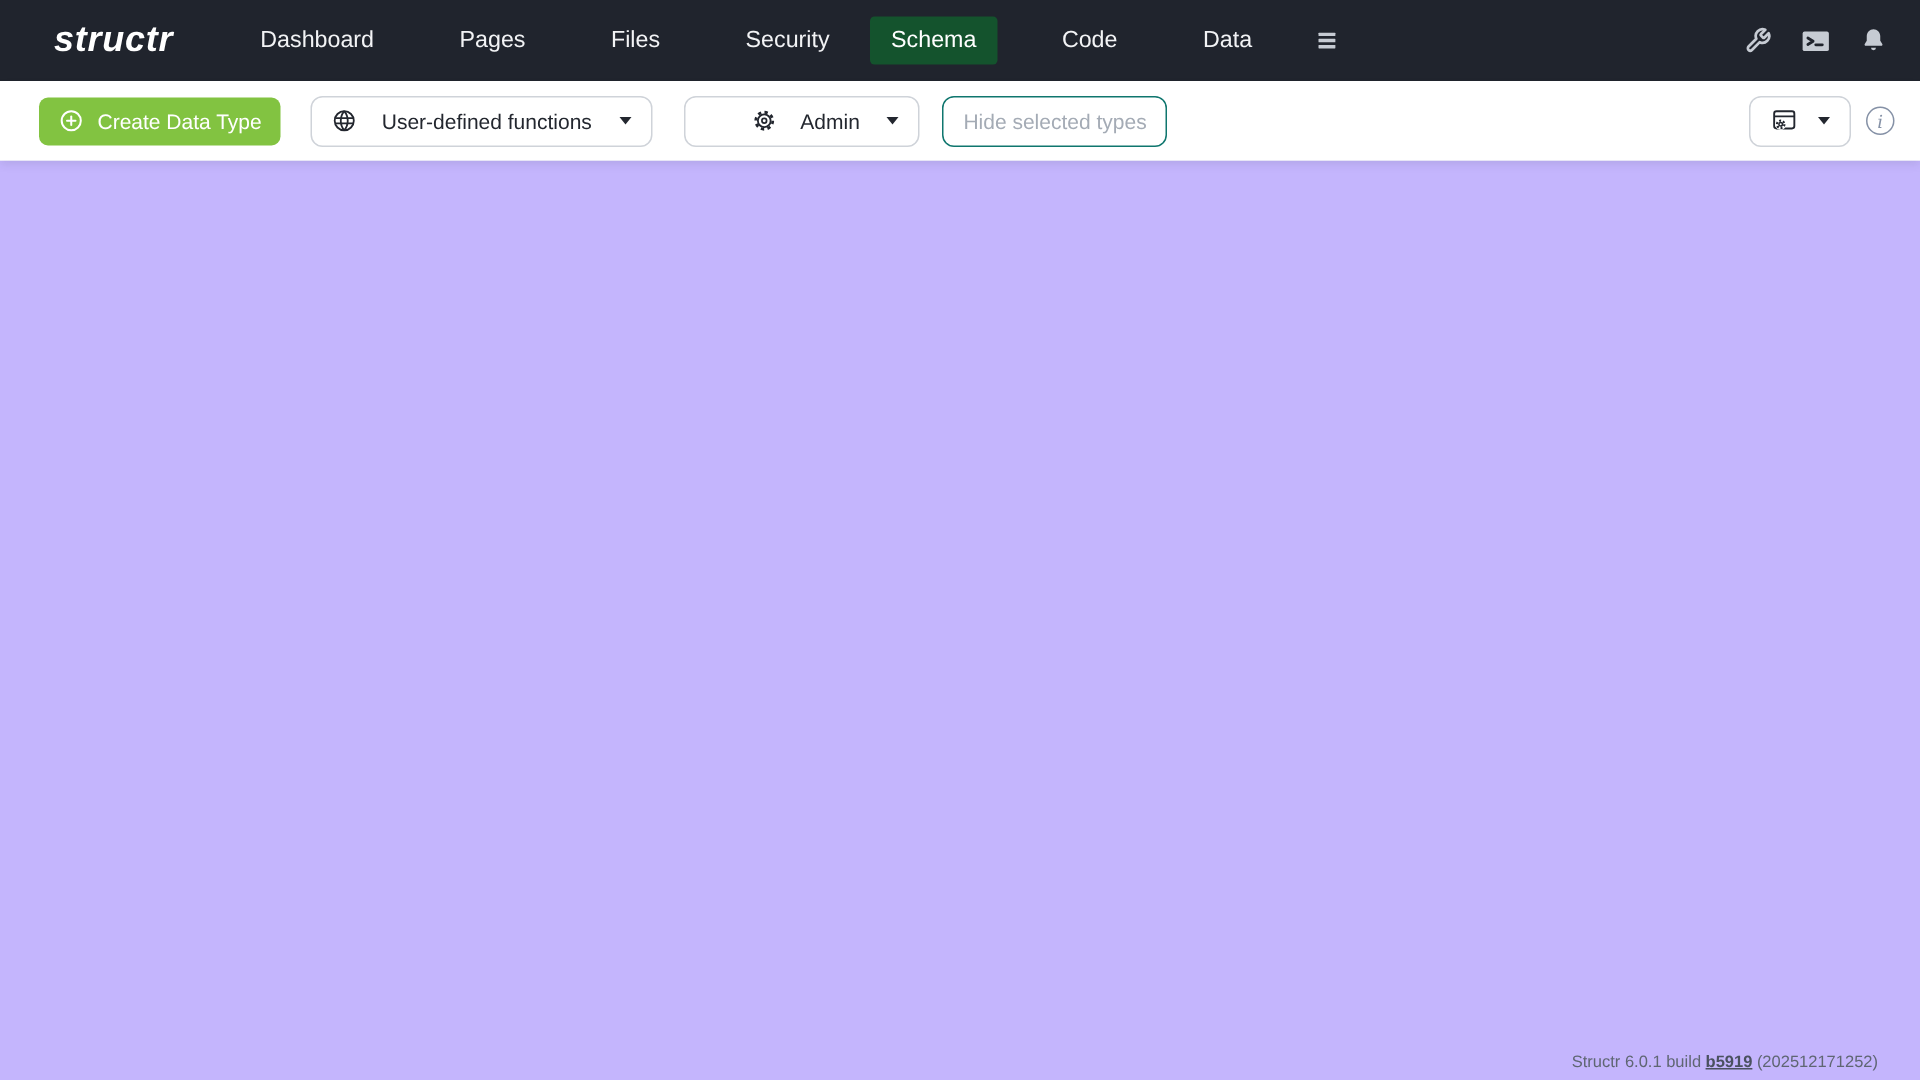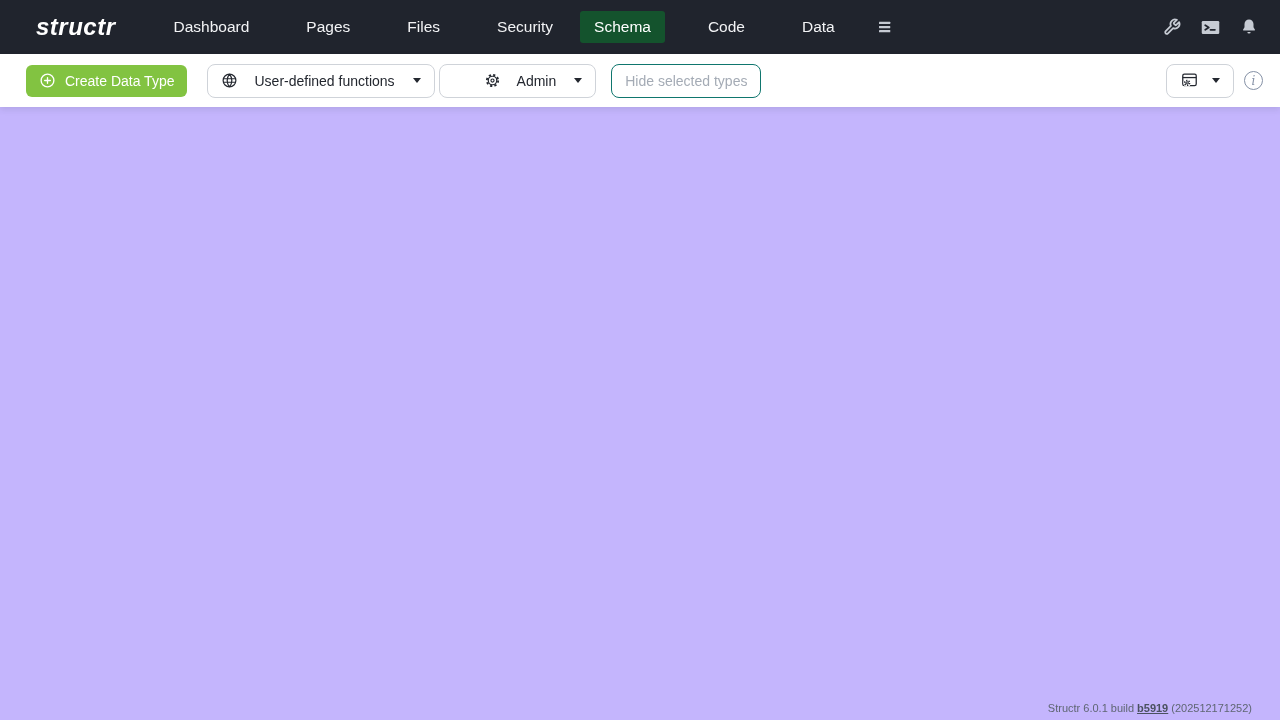--- a/index.html
+++ b/index.html
@@ -99,21 +99,21 @@
     font-size: 14px;
   }
   .btn-outline { border: 1px solid #cfd3d9; gap: 16px; }
   .btn-disabled {
     border: 1px solid #0f766e;
     color: #a4abb5;
     cursor: default;
   }
   .ml20 { margin-left: 20px; }
   .ml26 { margin-left: 26px; }
-  .ml21 { margin-left: 4px; padding-left: 44px; }
+  .ml21 { margin-left: 21px; padding-left: 44px; }
   .ml15 { margin-left: 15px; }
   .caret {
     width: 0; height: 0;
     border-left: 4.5px solid transparent;
     border-right: 4.5px solid transparent;
     border-top: 5.5px solid currentColor;
     margin-left: 2px;
   }
   .toolbar-right {
     margin-left: auto;

